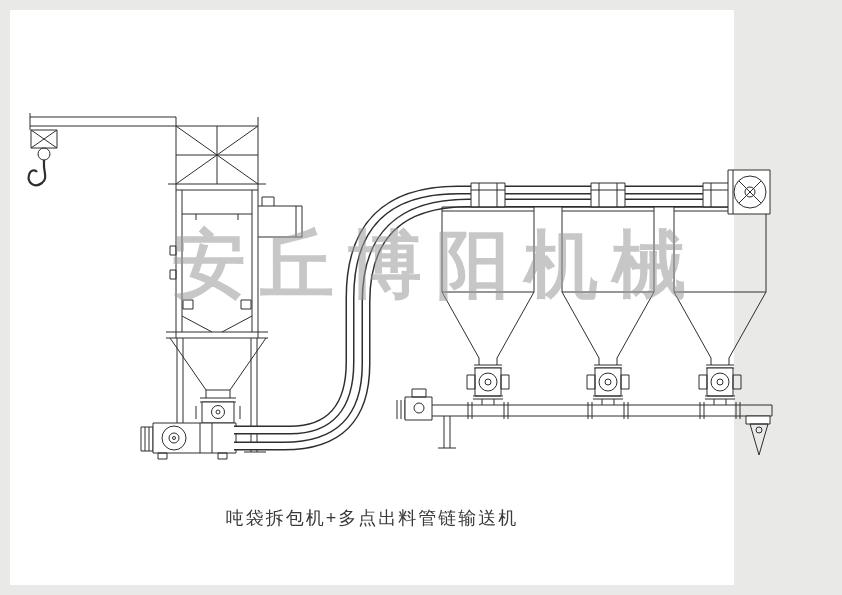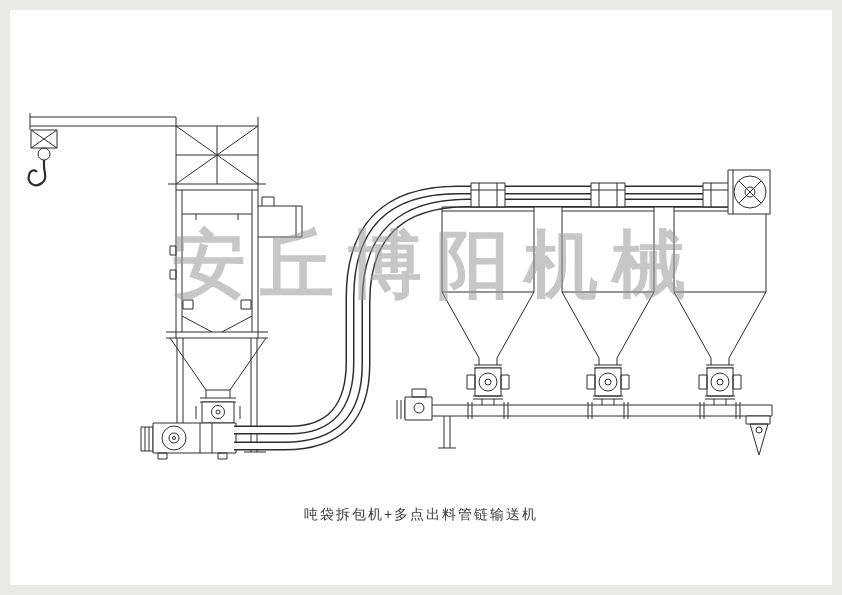--- a/index.html
+++ b/index.html
@@ -2,21 +2,21 @@
 <html style="--page-bg: #e9e9e7; --canvas-bg: #ffffff; --line: #2e2e2e; --wm-color: #9a9a9a; --caption-color: #3a3a3a;"><head>
 <meta charset="utf-8">
 <style>
   html,body{margin:0;padding:0;}
   body{
     width:842px;height:595px;
     font-family:"Liberation Sans", sans-serif;
     background:var(--page-bg,#e9e9e7);
   }
   .page{position:relative;width:842px;height:595px;background:var(--page-bg,#e9e9e7);overflow:hidden;}
-  .canvas{position:absolute;left:10px;top:10px;width:822px;height:575px;background:var(--canvas-bg,#ffffff);}
+  .canvas{position:absolute;left:10px;top:10px;width:724px;height:575px;background:var(--canvas-bg,#ffffff);}
   svg{position:absolute;left:0;top:0;}
   svg path, svg rect, svg circle, svg line{
     stroke:var(--line,#2e2e2e);
     fill:none;
     stroke-width:1;
     vector-effect:non-scaling-stroke;
   }
   svg .wfill{fill:var(--canvas-bg,#ffffff);}
   svg .tube-out{stroke-width:9;}
   svg .tube-in{stroke:var(--canvas-bg,#ffffff);stroke-width:6;}
@@ -24,21 +24,21 @@
   .watermark{
     position:absolute;left:162px;top:214px;
     font-size:74px;font-weight:700;line-height:1.1;
     letter-spacing:14px;white-space:nowrap;
     color:var(--wm-color,#9a9a9a);opacity:0.55;
     pointer-events:none;
   }
   .caption{
     position:absolute;left:0;right:0;top:496px;
     text-align:center;
-    font-size:14px;letter-spacing:2px;
+    font-size:18px;letter-spacing:2px;
     color:var(--caption-color,#3a3a3a);
   }
 </style>
 </head>
 <body>
 
 <div class="page">
   <div class="canvas">
 
     <svg width="822" height="575" viewBox="10 10 822 575">

